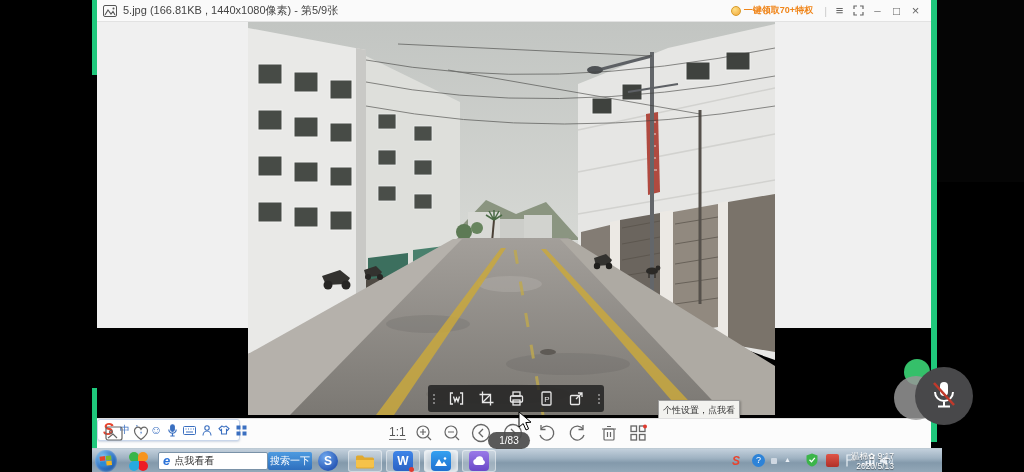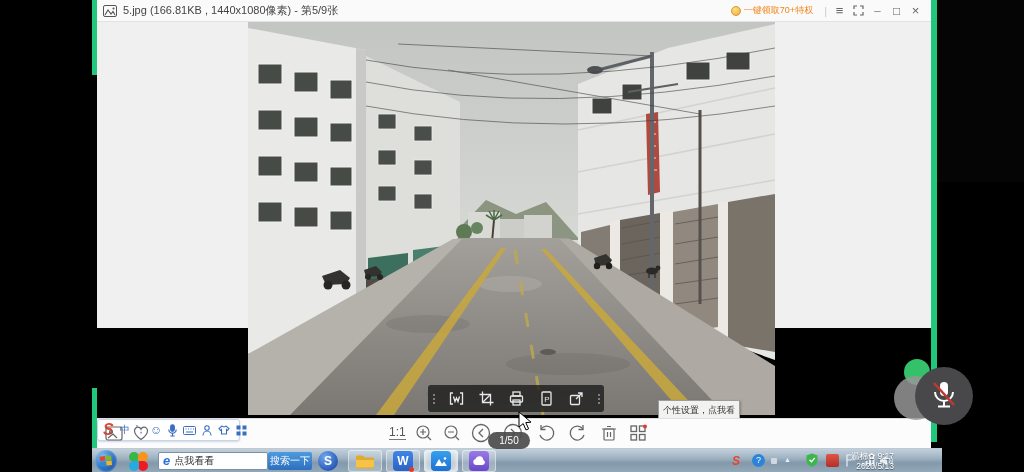--- a/index.html
+++ b/index.html
@@ -64,21 +64,21 @@
             <rect x="0.5" y="0.5" width="13" height="11" rx="1.5" fill="none" stroke="#555"></rect>
             <path d="M2,10 L5,5 L8,9 L10,6.5 L12,10" fill="none" stroke="#555" stroke-width="1.1"></path>
             <circle cx="10.5" cy="3.5" r="1" fill="#555"></circle>
           </svg>
       </span>
       <span style="font-size:11px;color:#444;">5.jpg (166.81KB , 1440x1080像素) - 第5/9张</span>
       <span style="flex:1"></span>
       <span style="font-size:10px;color:#888;margin-right:10px;margin-top:48px;">未登录</span>
       <span class="flex" style="margin-right:8px;gap:3px;">
         <span style="width:10px;height:10px;border-radius:50%;background:radial-gradient(circle at 35% 30%,#ffe084,#f0a73c);border:1px solid #d89a28;box-sizing:border-box;"></span>
-        <span style="font-size:9px;color:#f08519;">一键领取70+特权</span>
+        <span style="font-size:9px;color:#f08519;font-weight:bold;">一键领取70+特权</span>
       </span>
       <span style="color:#ccc;font-size:11px;margin:0 3px;">|</span>
       <span class="wctl" style="font-size:13px;">≡</span>
       <span class="wctl">
         <svg width="11" height="11" viewBox="0 0 11 11" style="margin:5px auto;">
             <path d="M1,4 V1 H4 M7,1 H10 V4 M10,7 V10 H7 M4,10 H1 V7" fill="none" stroke="#666" stroke-width="1.2"></path>
           </svg>
       </span>
       <span class="wctl" style="font-size:9px;">─</span>
       <span class="wctl">□</span>
@@ -305,21 +305,21 @@
       </span>
       <span class="abs" style="left:532px;top:5px;">
         <svg width="18" height="18" viewBox="0 0 18 18" fill="none" stroke="#666" stroke-width="1.3">
             <rect x="2" y="2" width="5.5" height="5.5"></rect>
             <rect x="10.5" y="2" width="5.5" height="5.5"></rect>
             <rect x="2" y="10.5" width="5.5" height="5.5"></rect>
             <rect x="10.5" y="10.5" width="5.5" height="5.5"></rect>
             <circle cx="16" cy="2.5" r="2" fill="#e03b2f" stroke="none"></circle>
           </svg>
       </span>
-      <span class="abs pill" style="left:391px;top:13px;width:42px;height:17px;z-index:3;">1/50</span>
+      <span class="abs pill" style="left:391px;top:13px;width:42px;height:17px;z-index:3;">1/83</span>
 
       <div id="sogoubar">
         <span style="color:#e8442e;font-weight:bold;font-size:16px;font-style:italic;line-height:18px;">S</span>
         <span class="sg">中</span>
         <span class="sg" style="letter-spacing:-2px;">’，</span>
         <span class="sg" style="font-size:12px;">☺</span>
         <span>
           <svg width="9" height="13" viewBox="0 0 9 13" fill="none" stroke="#3a6fc0" stroke-width="1.2">
               <rect x="2.7" y="0.8" width="3.6" height="6.5" rx="1.8" fill="#3a6fc0"></rect>
               <path d="M0.8,5.5 a3.7,3.7 0 0 0 7.4,0 M4.5,9.5 V12 M2.3,12 H6.7"></path>

